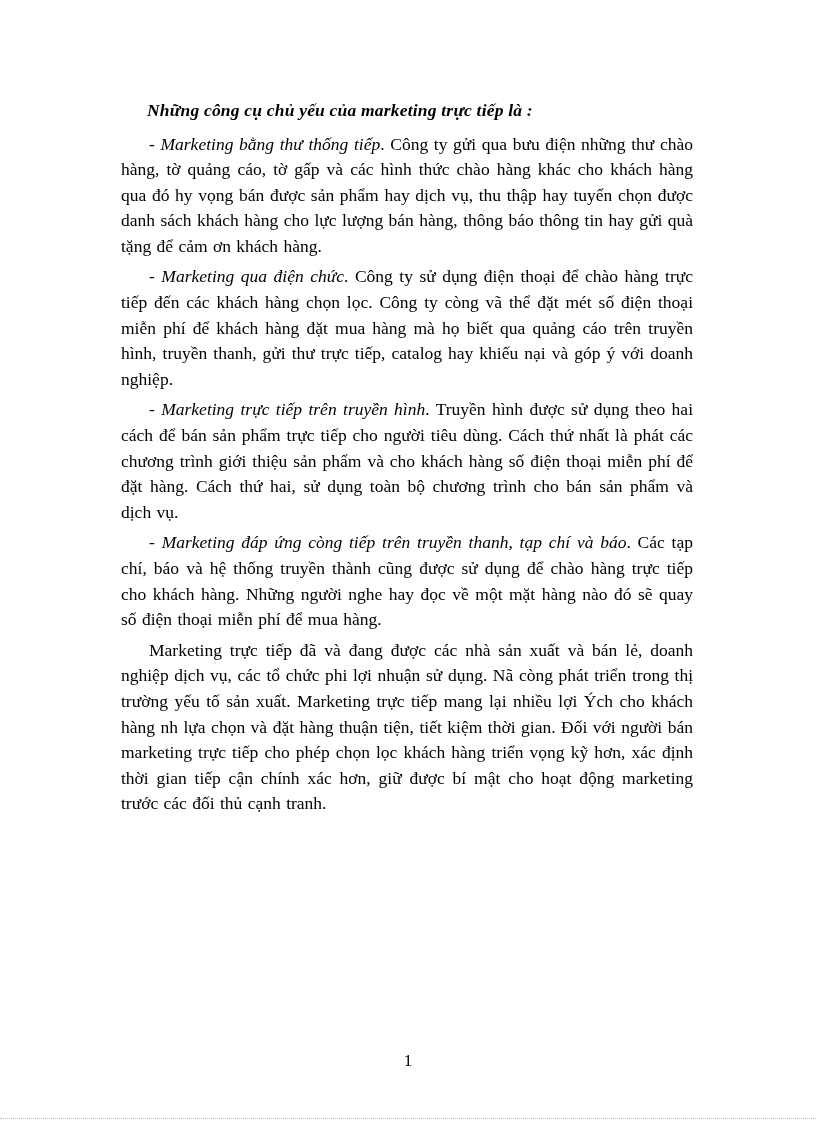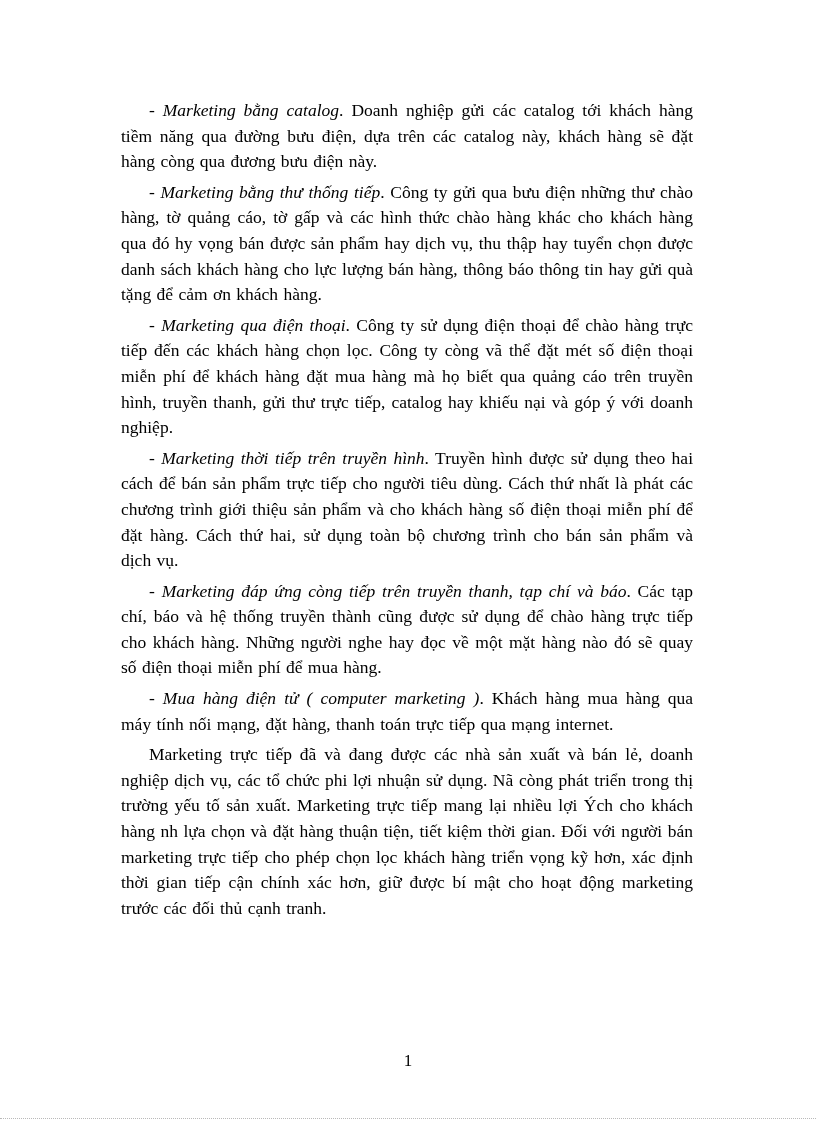--- a/index.html
+++ b/index.html
@@ -63,32 +63,31 @@
     height: 0;
     border-top: 1px dotted #b9b9b9;
   }
 </style>
 </head>
 <body>
 
 <div class="page">
   <div class="content">
 
+    <h1 class="doc-title">Những công cụ chủ yếu của marketing trực tiếp là :</h1>
 
-    <p class="para"><span>- </span><span class="lead">Marketing bằng catalog</span><span>. Doanh nghiệp gửi các catalog tới khách hàng tiềm năng qua đường bưu điện, dựa trên các catalog này, khách hàng sẽ đặt hàng còng qua đương bưu điện này.</span></p>
 
     <p class="para"><span>- </span><span class="lead">Marketing bằng thư thống tiếp</span><span>. Công ty gửi qua bưu điện những thư chào hàng, tờ quảng cáo, tờ gấp và các hình thức chào hàng khác cho khách hàng qua đó hy vọng bán được sản phẩm hay dịch vụ, thu thập hay tuyển chọn được danh sách khách hàng cho lực lượng bán hàng, thông báo thông tin hay gửi quà tặng để cảm ơn khách hàng.</span></p>
 
-    <p class="para"><span>- </span><span class="lead">Marketing qua điện thoại</span><span>. Công ty sử dụng điện thoại để chào hàng trực tiếp đến các khách hàng chọn lọc. Công ty còng vã thể đặt mét số điện thoại miễn phí để khách hàng đặt mua hàng mà họ biết qua quảng cáo trên truyền hình, truyền thanh, gửi thư trực tiếp, catalog hay khiếu nại và góp ý với doanh nghiệp.</span></p>
+    <p class="para"><span>- </span><span class="lead">Marketing qua điện chức</span><span>. Công ty sử dụng điện thoại để chào hàng trực tiếp đến các khách hàng chọn lọc. Công ty còng vã thể đặt mét số điện thoại miễn phí để khách hàng đặt mua hàng mà họ biết qua quảng cáo trên truyền hình, truyền thanh, gửi thư trực tiếp, catalog hay khiếu nại và góp ý với doanh nghiệp.</span></p>
 
-    <p class="para"><span>- </span><span class="lead">Marketing thời tiếp trên truyền hình</span><span>. Truyền hình được sử dụng theo hai cách để bán sản phẩm trực tiếp cho người tiêu dùng. Cách thứ nhất là phát các chương trình giới thiệu sản phẩm và cho khách hàng số điện thoại miễn phí để đặt hàng. Cách thứ hai, sử dụng toàn bộ chương trình cho bán sản phẩm và dịch vụ.</span></p>
+    <p class="para"><span>- </span><span class="lead">Marketing trực tiếp trên truyền hình</span><span>. Truyền hình được sử dụng theo hai cách để bán sản phẩm trực tiếp cho người tiêu dùng. Cách thứ nhất là phát các chương trình giới thiệu sản phẩm và cho khách hàng số điện thoại miễn phí để đặt hàng. Cách thứ hai, sử dụng toàn bộ chương trình cho bán sản phẩm và dịch vụ.</span></p>
 
     <p class="para"><span>- </span><span class="lead">Marketing đáp ứng còng tiếp trên truyền thanh, tạp chí và báo</span><span>. Các tạp chí, báo và hệ thống truyền thành cũng được sử dụng để chào hàng trực tiếp cho khách hàng. Những người nghe hay đọc về một mặt hàng nào đó sẽ quay số điện thoại miễn phí để mua hàng.</span></p>
 
-    <p class="para"><span>- </span><span class="lead">Mua hàng điện tử ( computer marketing )</span><span>. Khách hàng mua hàng qua máy tính nối mạng, đặt hàng, thanh toán trực tiếp qua mạng internet.</span></p>
 
     <p class="para"><span></span><span class="lead"></span><span>Marketing trực tiếp đã và đang được các nhà sản xuất và bán lẻ, doanh nghiệp dịch vụ, các tổ chức phi lợi nhuận sử dụng. Nã còng phát triển trong thị trường yếu tố sản xuất. Marketing trực tiếp mang lại nhiều lợi Ých cho khách hàng nh lựa chọn và đặt hàng thuận tiện, tiết kiệm thời gian. Đối với người bán marketing trực tiếp cho phép chọn lọc khách hàng triển vọng kỹ hơn, xác định thời gian tiếp cận chính xác hơn, giữ được bí mật cho hoạt động marketing trước các đối thủ cạnh tranh.</span></p>
 
   </div>
 
   <div class="page-number">1</div>
   <div class="bottom-rule"></div>
 </div>
 
 </body></html>

